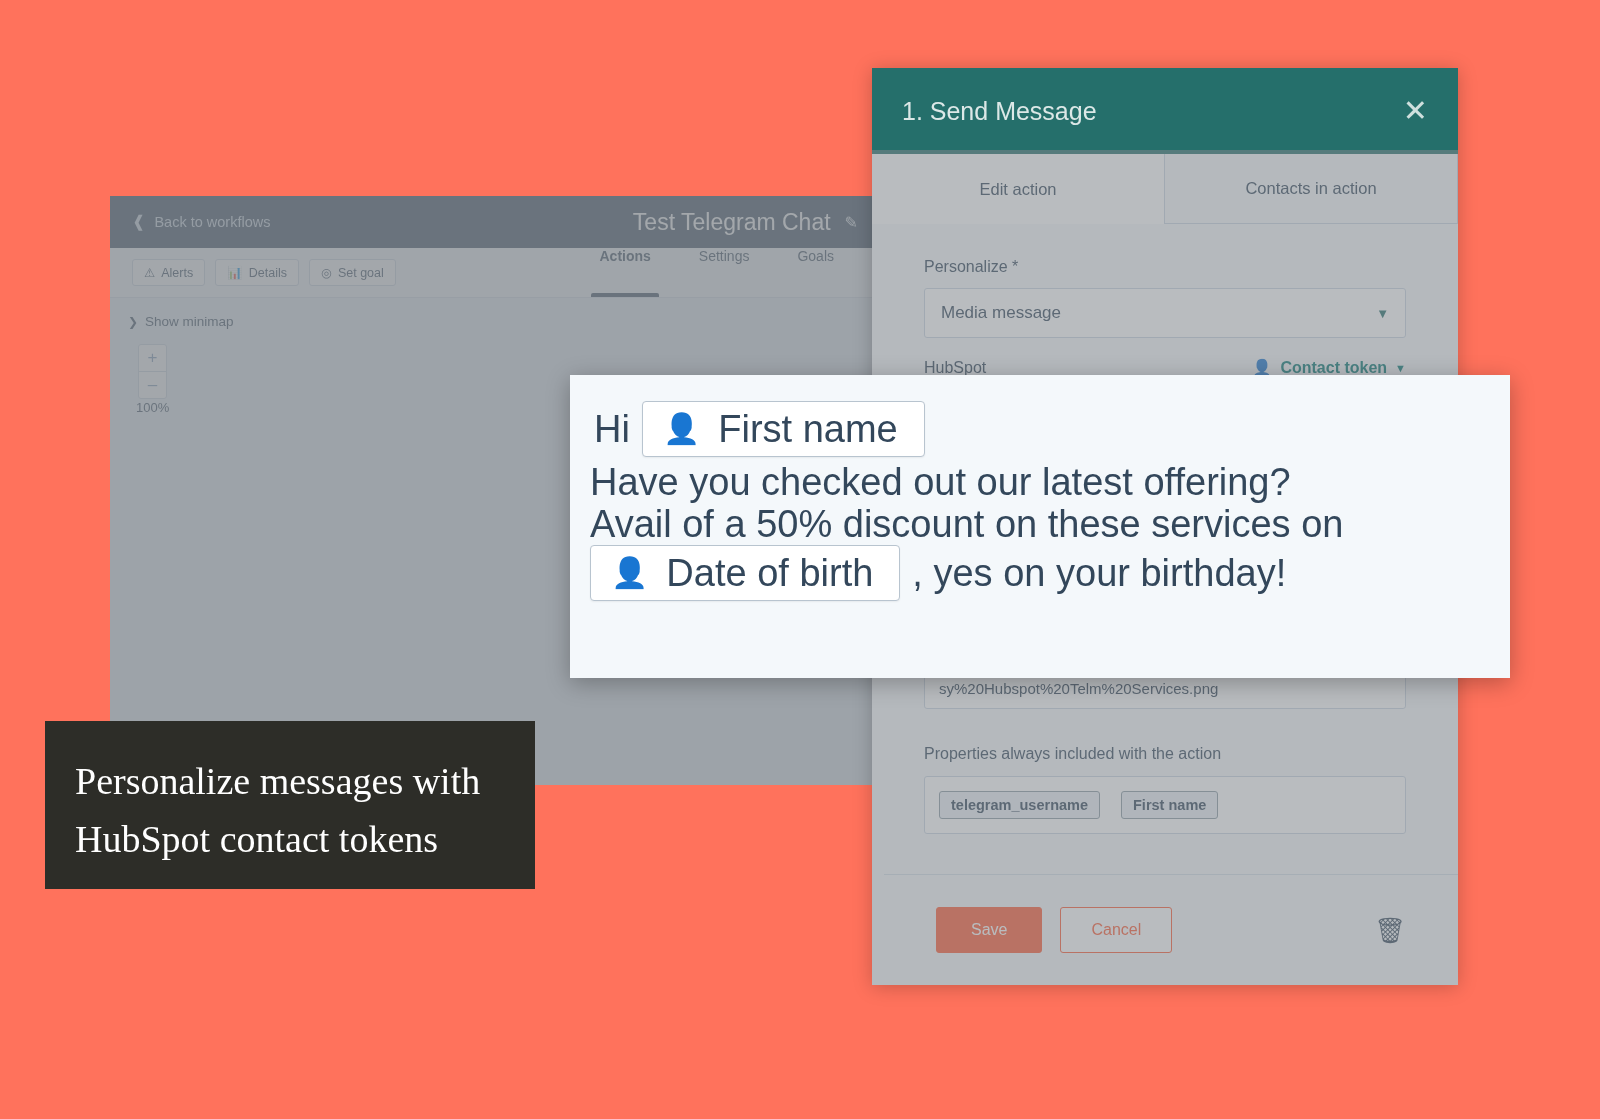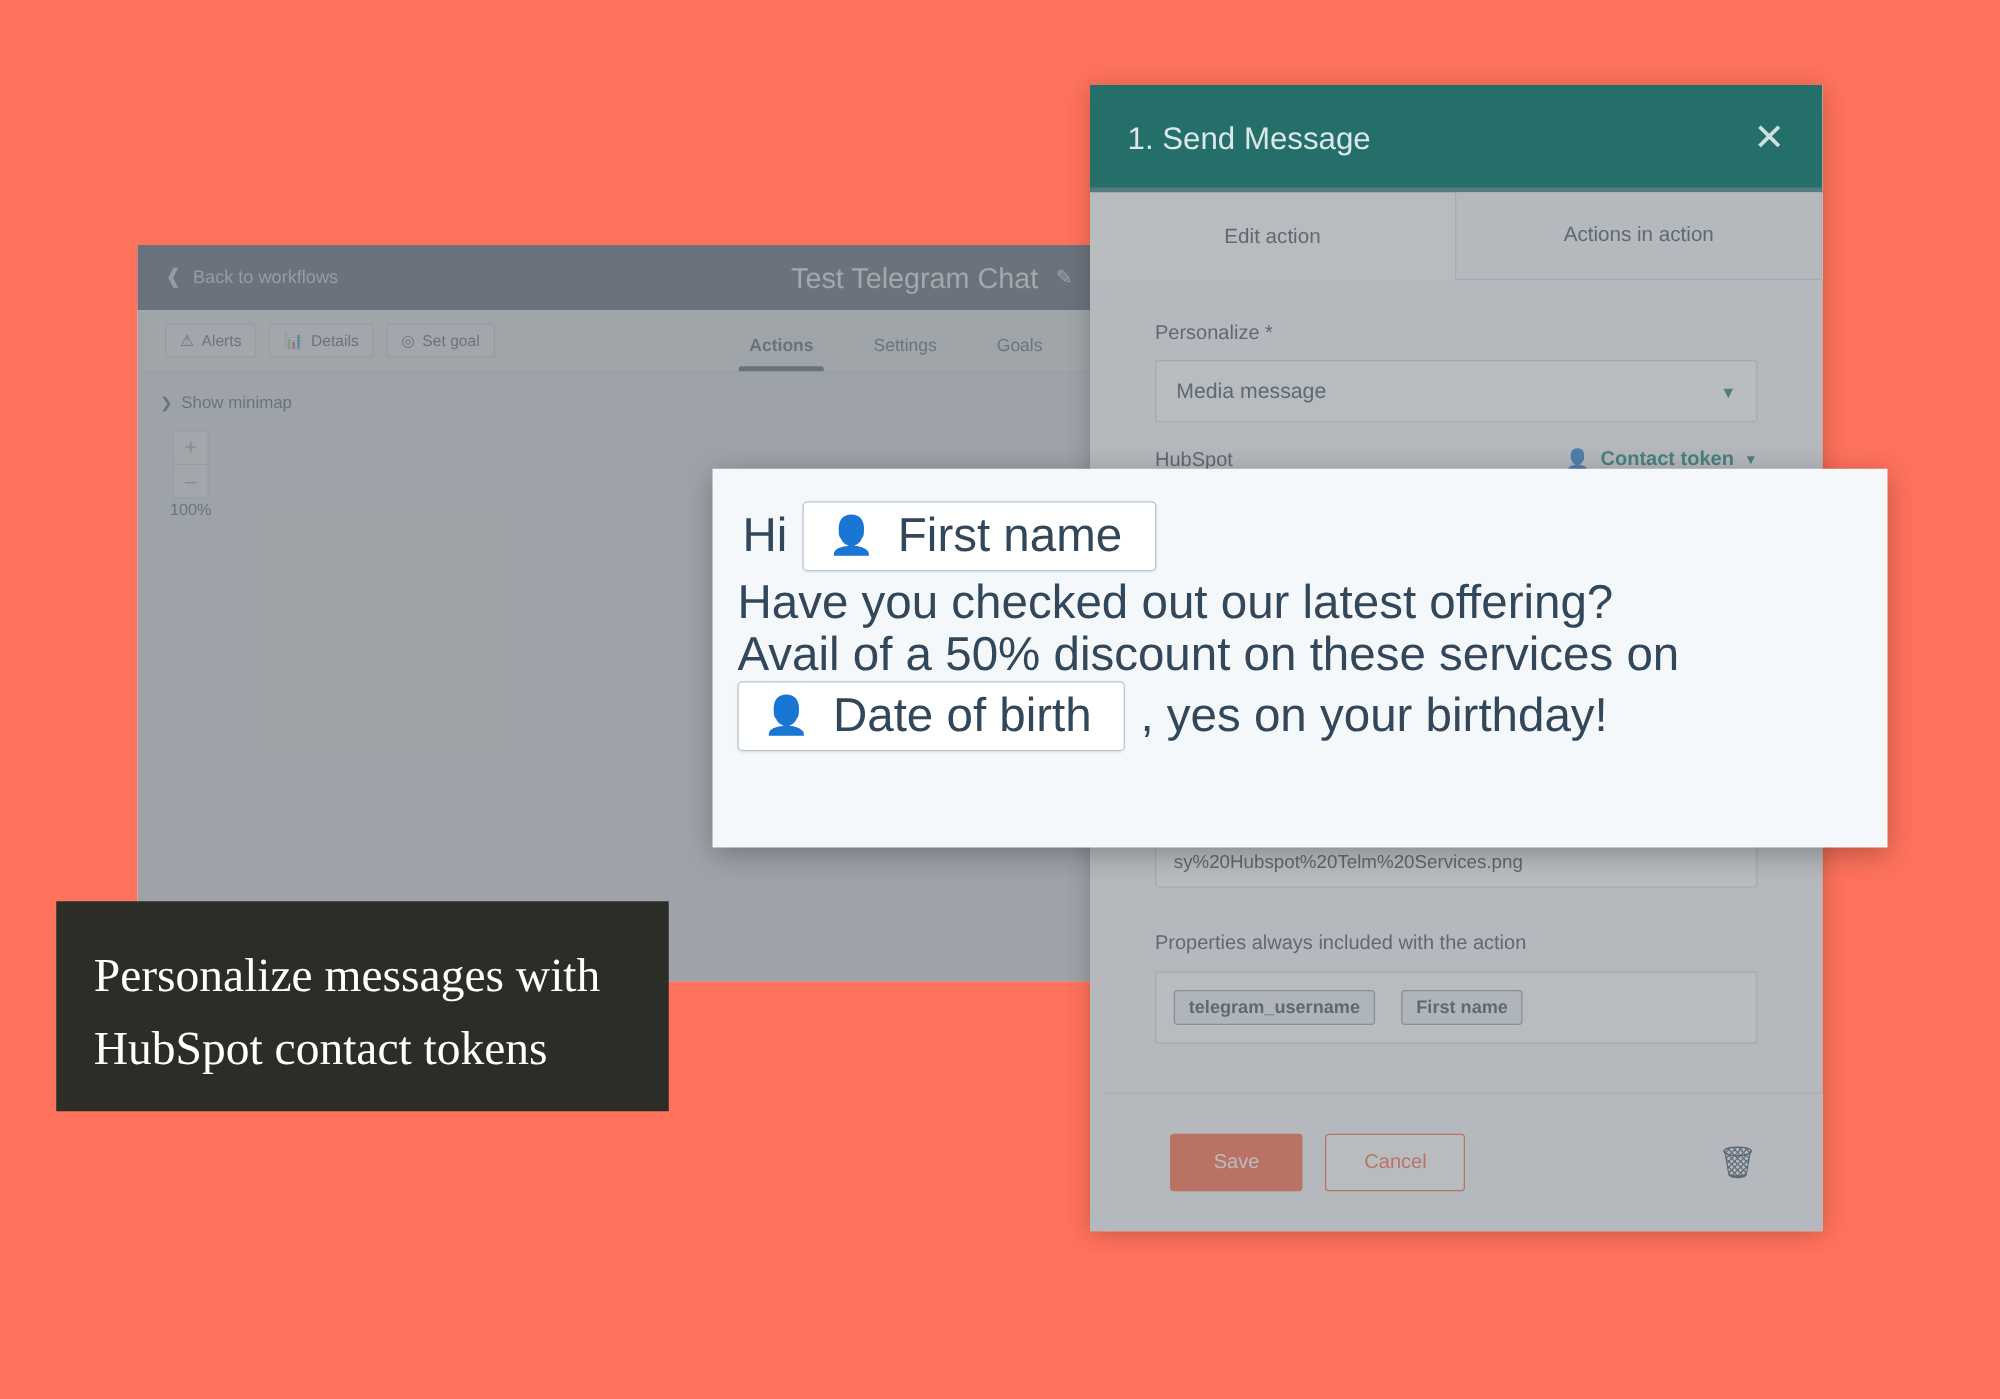--- a/index.html
+++ b/index.html
@@ -29,21 +29,21 @@
 
   #workflow-subbar{
     height:50px;background:#F5F8FA;display:flex;align-items:center;
     padding:0 22px;box-sizing:border-box;border-bottom:1px solid #D6DFE8;
   }
   .sub-btn{
     display:inline-flex;align-items:center;gap:6px;
     border:1px solid #CBD6E2;border-radius:3px;background:#fff;
     color:#33475B;font-size:12.5px;padding:5px 11px;margin-right:10px;
   }
-  .sub-tabs{margin-left:auto;display:flex;gap:0;height:100%;align-items:flex-end;}
+  .sub-tabs{margin-left:auto;display:flex;gap:0;height:100%;}
   .sub-tab{
     font-size:14px;color:#33475B;padding:0 24px 13px 24px;position:relative;
   }
   .sub-tab.active{font-weight:bold;}
   .sub-tab.active:after{
     content:"";position:absolute;left:16px;right:16px;bottom:0;height:4px;
     background:#33475B;border-radius:2px 2px 0 0;
   }
 
   #workflow-canvas{
@@ -245,21 +245,21 @@
 
 <div id="modal">
 
   <div id="modal-header">
     <span class="mtitle">1. Send Message</span>
     <span class="xbtn">✕</span>
   </div>
 
   <div id="modal-tabs">
     <div class="mtab">Edit action</div>
-    <div class="mtab inactive">Actions in action</div>
+    <div class="mtab inactive">Contacts in action</div>
   </div>
 
   <div id="modal-body">
     <div class="f-label">Personalize *</div>
     <div class="select-box">
       <span>Media message</span>
       <span class="caret">▼</span>
     </div>
 
     <div class="cap-row">

